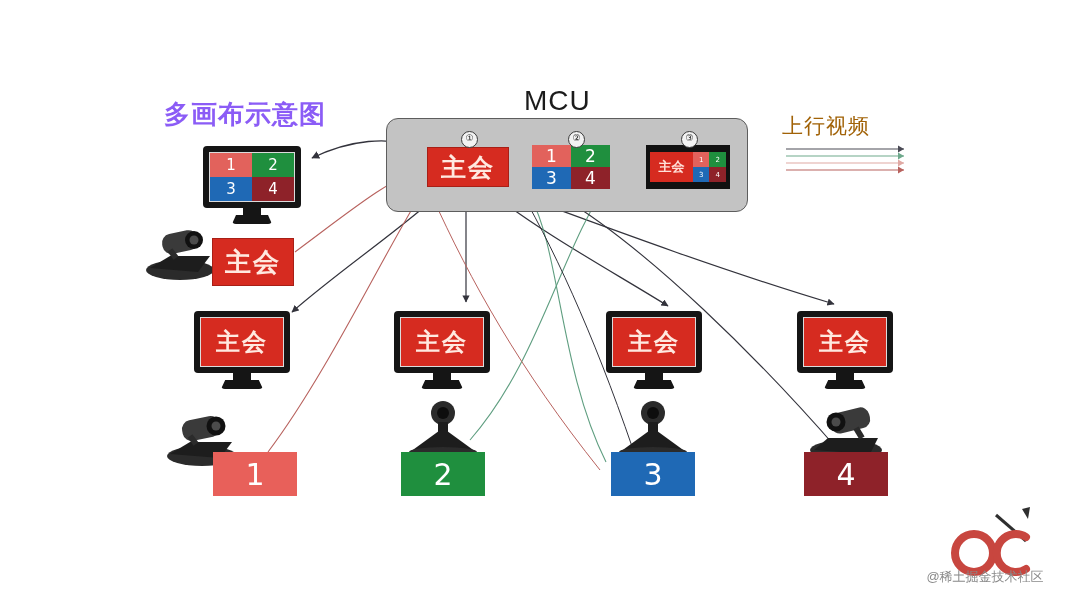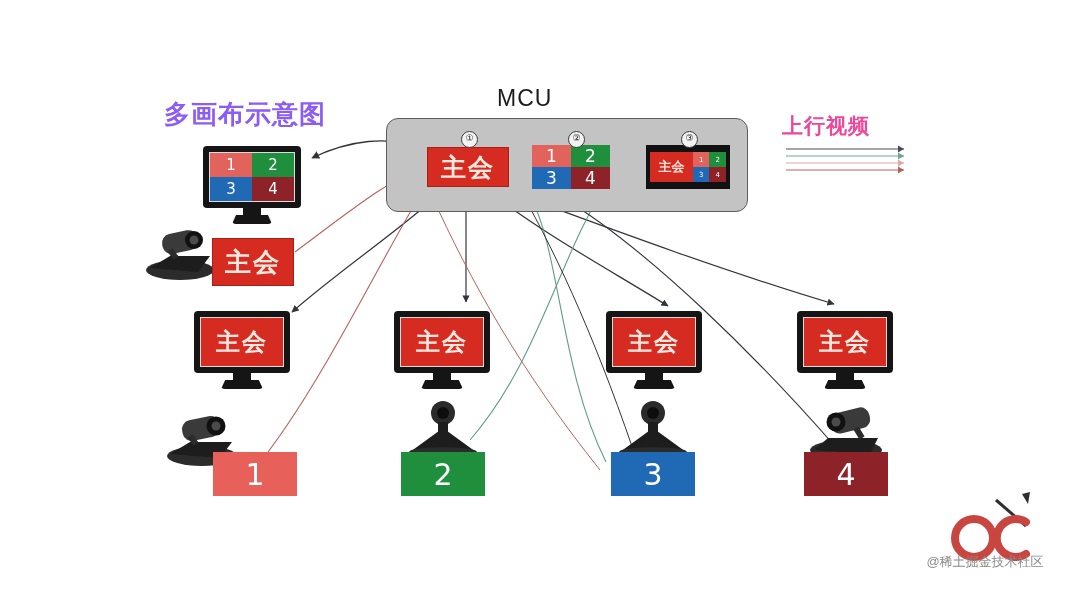--- a/index.html
+++ b/index.html
@@ -23,22 +23,22 @@
   
   #diagram-title {
     left: 164px; top: 97px;
     font-size: 26px;
     font-weight: 700;
     color: #8b5cf6;
     letter-spacing: 1px;
     white-space: nowrap;
   }
   #mcu-title {
-    left: 497px; top: 85px;
-    font-size: 23px;
+    left: 524px; top: 85px;
+    font-size: 28px;
     font-weight: 400;
     color: #1b1b1b;
     letter-spacing: 1px;
     white-space: nowrap;
   }
 
   
   #mcu-box {
     left: 386px; top: 118px;
     width: 362px; height: 94px;
@@ -201,29 +201,29 @@
   }
   #endpoint-label-1 { left: 213px; top: 452px; background: #e8605a; }
   #endpoint-label-2 { left: 401px; top: 452px; background: #1f8f3e; }
   #endpoint-label-3 { left: 611px; top: 452px; background: #1f69b5; }
   #endpoint-label-4 { left: 804px; top: 452px; background: #8e2229; }
 
   
   #legend { left: 782px; top: 112px; width: 132px; }
   .legend-text {
     font-size: 21px;
-    font-weight: 700;
-    color: #ec4899;
+    font-weight: 400;
+    color: #a16207;
     white-space: nowrap;
     letter-spacing: 1px;
   }
   #legend-lines { margin: 5px 0 4px 0; }
 
   
-  #watermark { left: 900px; top: 482px; width: 170px; height: 95px; }
+  #watermark { left: 900px; top: 497px; width: 170px; height: 95px; }
   #watermark-text {
     position: absolute;
     left: 0; bottom: 6px;
     width: 170px;
     text-align: center;
     font-size: 13px;
     color: #8a8a8a;
     white-space: nowrap;
   }
 

